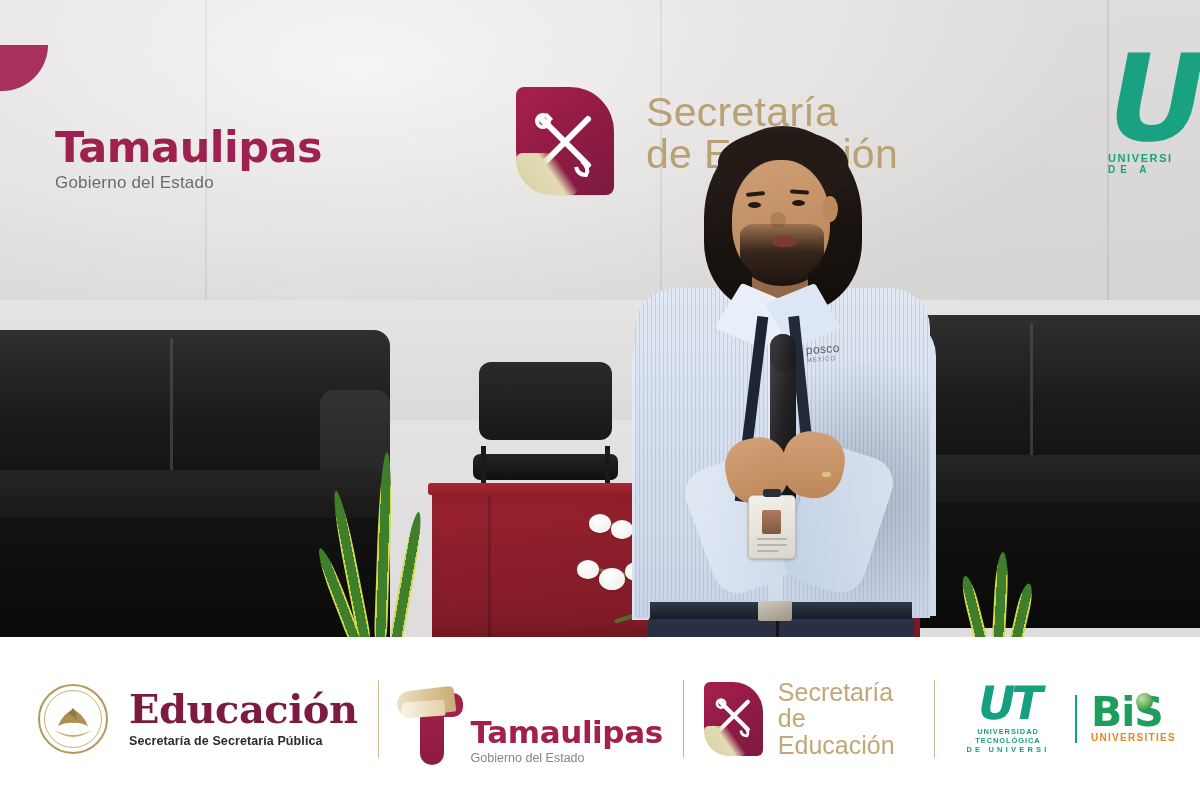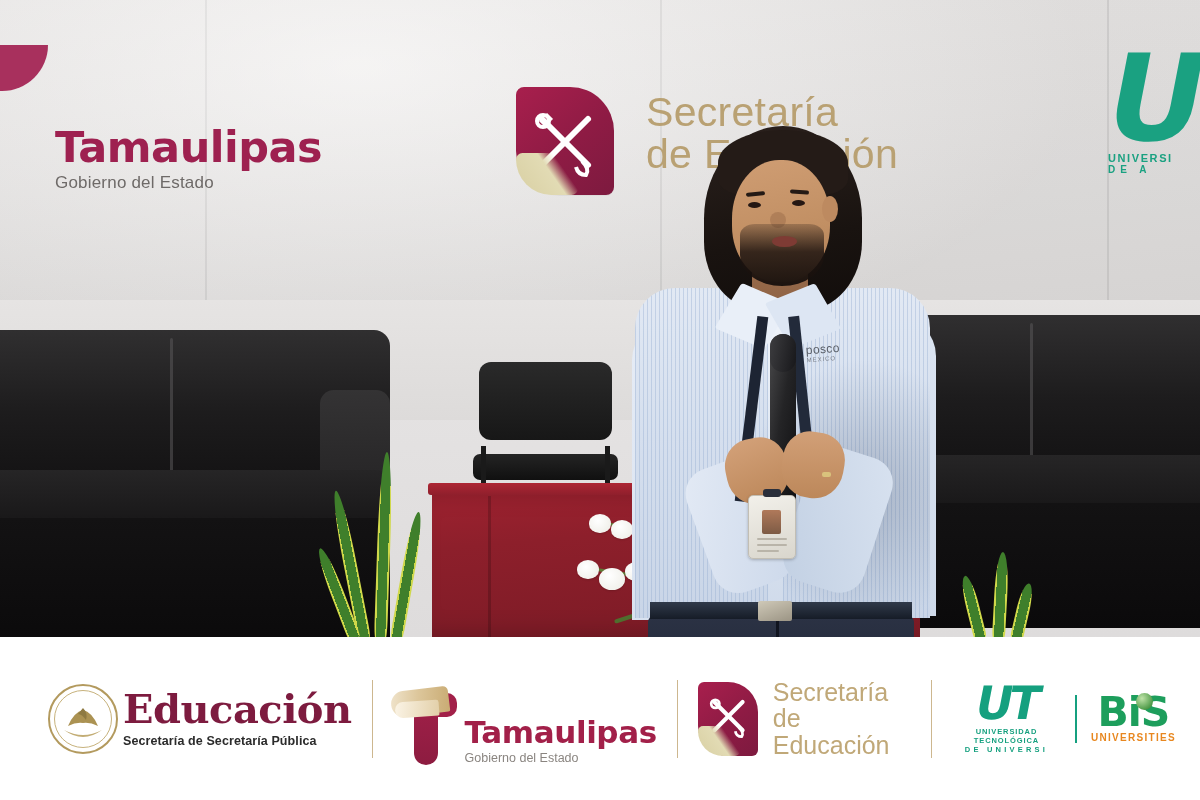--- a/index.html
+++ b/index.html
@@ -169,21 +169,21 @@
       background:linear-gradient(180deg,#2b3244 0%,#222838 50%,#1a2030 100%);border-radius:6px;}
   .pants .seam{position:absolute;left:128px;top:0;width:3px;height:145px;background:rgba(10,14,22,.8);}
 
   
   .footer{position:absolute;left:0;top:637px;width:1200px;height:163px;background:#fff;
       display:flex;align-items:center;justify-content:center;gap:0;}
   .fcell{display:flex;align-items:center;justify-content:center;height:92px;}
   .fsep{width:1px;height:78px;background:#cdb78f;margin:0 20px;}
 
   
-  .sep-lock{display:flex;align-items:center;gap:5px;padding-left:48px;}
+  .sep-lock{display:flex;align-items:center;gap:21px;padding-left:14px;margin-left:24px;}
   .sep-eagle{position:relative;width:70px;height:70px;border-radius:50%;}
   .sep-eagle .ring1{position:absolute;inset:0;border-radius:50%;border:2px solid #b39a5e;}
   .sep-eagle .ring2{position:absolute;inset:6px;border-radius:50%;border:1px solid #c7b27c;}
   .sep-eagle .ringtxt{position:absolute;inset:0;}
   .sep-txt .big{font-family:"DejaVu Serif",serif;font-weight:bold;font-size:40px;color:#7d1b3f;
       line-height:1;letter-spacing:-.5px;}
   .sep-txt .small{font-family:"Liberation Sans",sans-serif;font-weight:bold;font-size:12.5px;
       color:#2b2b2b;margin-top:5px;letter-spacing:.1px;}
 
   
@@ -215,21 +215,21 @@
   
   .utbis{display:flex;align-items:center;gap:14px;padding-right:24px;}
   .ut-f{text-align:center;}
   .ut-f .g{font-family:"DejaVu Sans",sans-serif;font-weight:bold;font-size:46px;color:#15a07f;
       line-height:.88;letter-spacing:-4px;transform:skewX(-11deg);display:inline-block;}
   .ut-f .s1{font-family:"Liberation Sans",sans-serif;font-weight:bold;font-size:7.5px;color:#15a07f;
       letter-spacing:.9px;margin-top:3px;}
   .ut-f .s2{font-family:"Liberation Sans",sans-serif;font-weight:bold;font-size:7.5px;color:#15a07f;
       letter-spacing:3.2px;}
   .vbar{width:2px;height:48px;background:#15a07f;}
-  .bis-f{text-align:center;position:relative;}
+  .bis-f{position:relative;}
   .bis-f .g{font-family:"DejaVu Sans",sans-serif;font-weight:bold;font-size:41px;color:#1d9e5c;
       line-height:.9;letter-spacing:-1px;}
   .bis-f .globe{position:absolute;left:45px;top:-1px;width:17px;height:17px;border-radius:50%;
       background:radial-gradient(circle at 35% 32%,#bfe3a8,#4f9b49 70%,#2d6b33);}
   .bis-f .s1{font-family:"Liberation Sans",sans-serif;font-weight:bold;font-size:10px;color:#e8871f;
       letter-spacing:1.3px;margin-top:2px;}
 </style>
 </head>
 <body>
 

